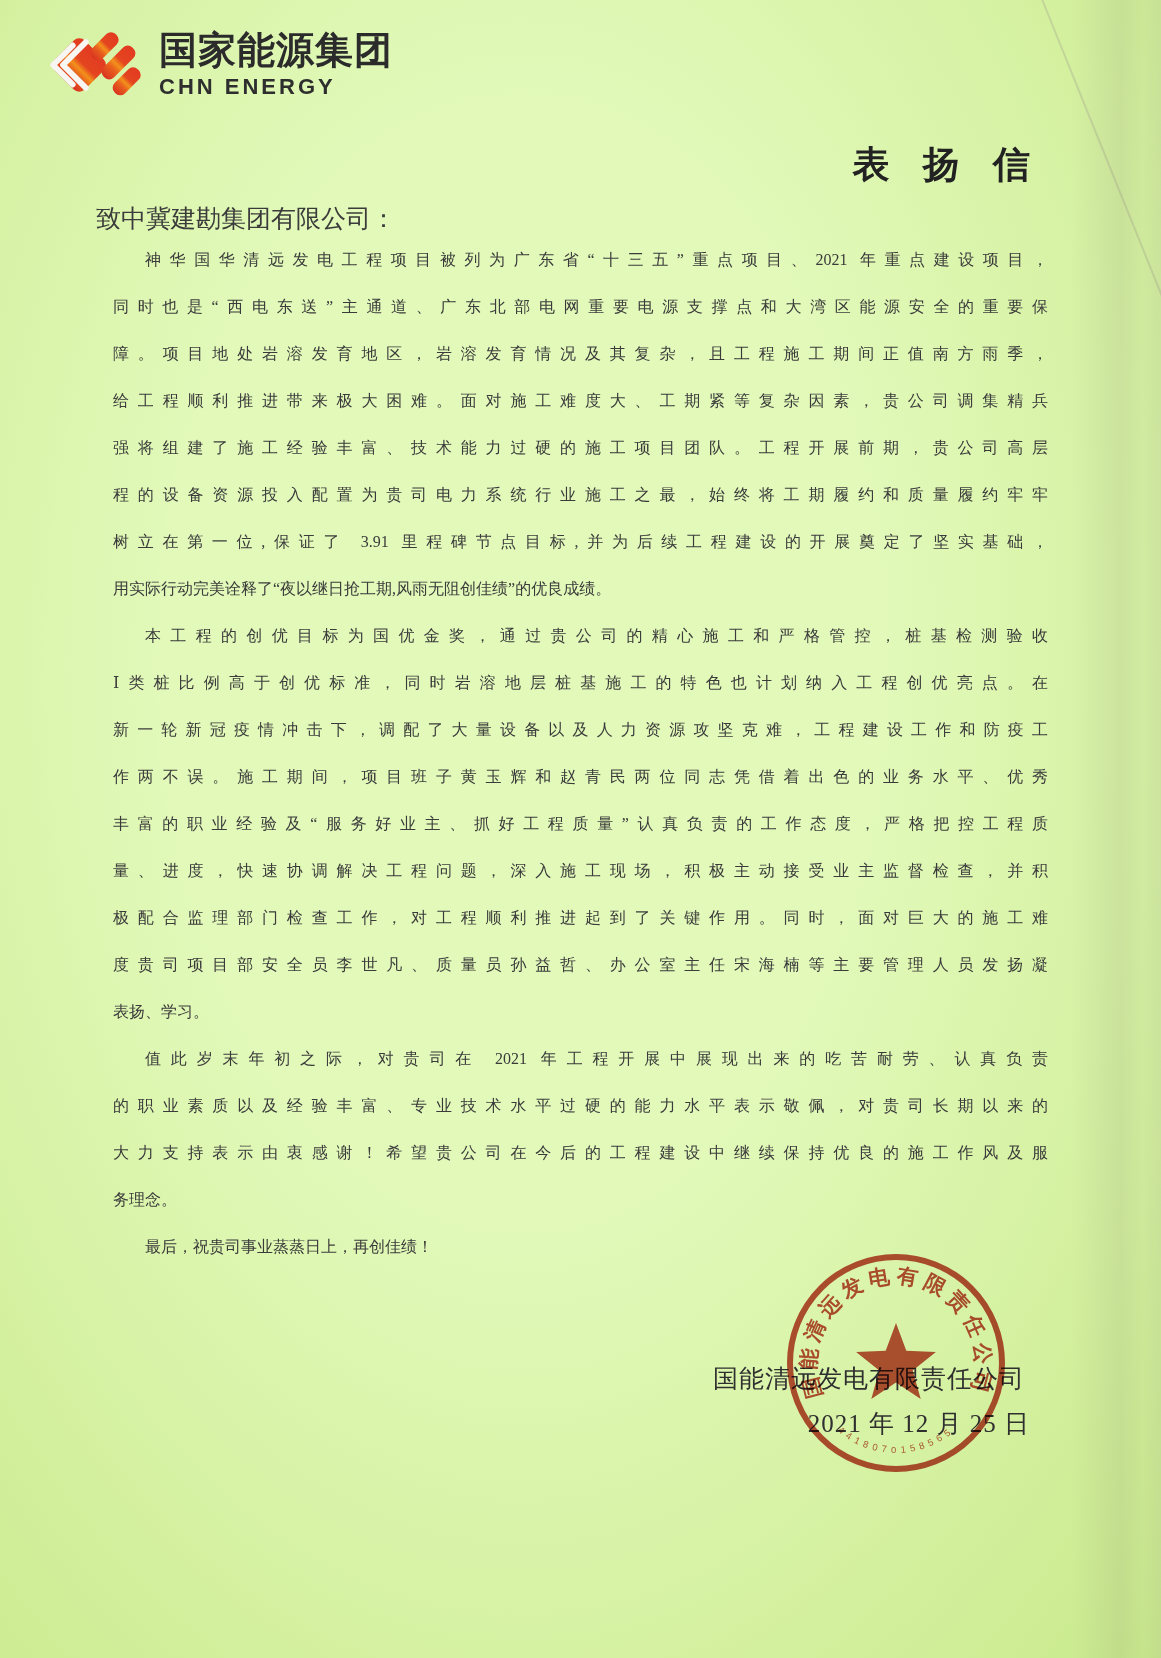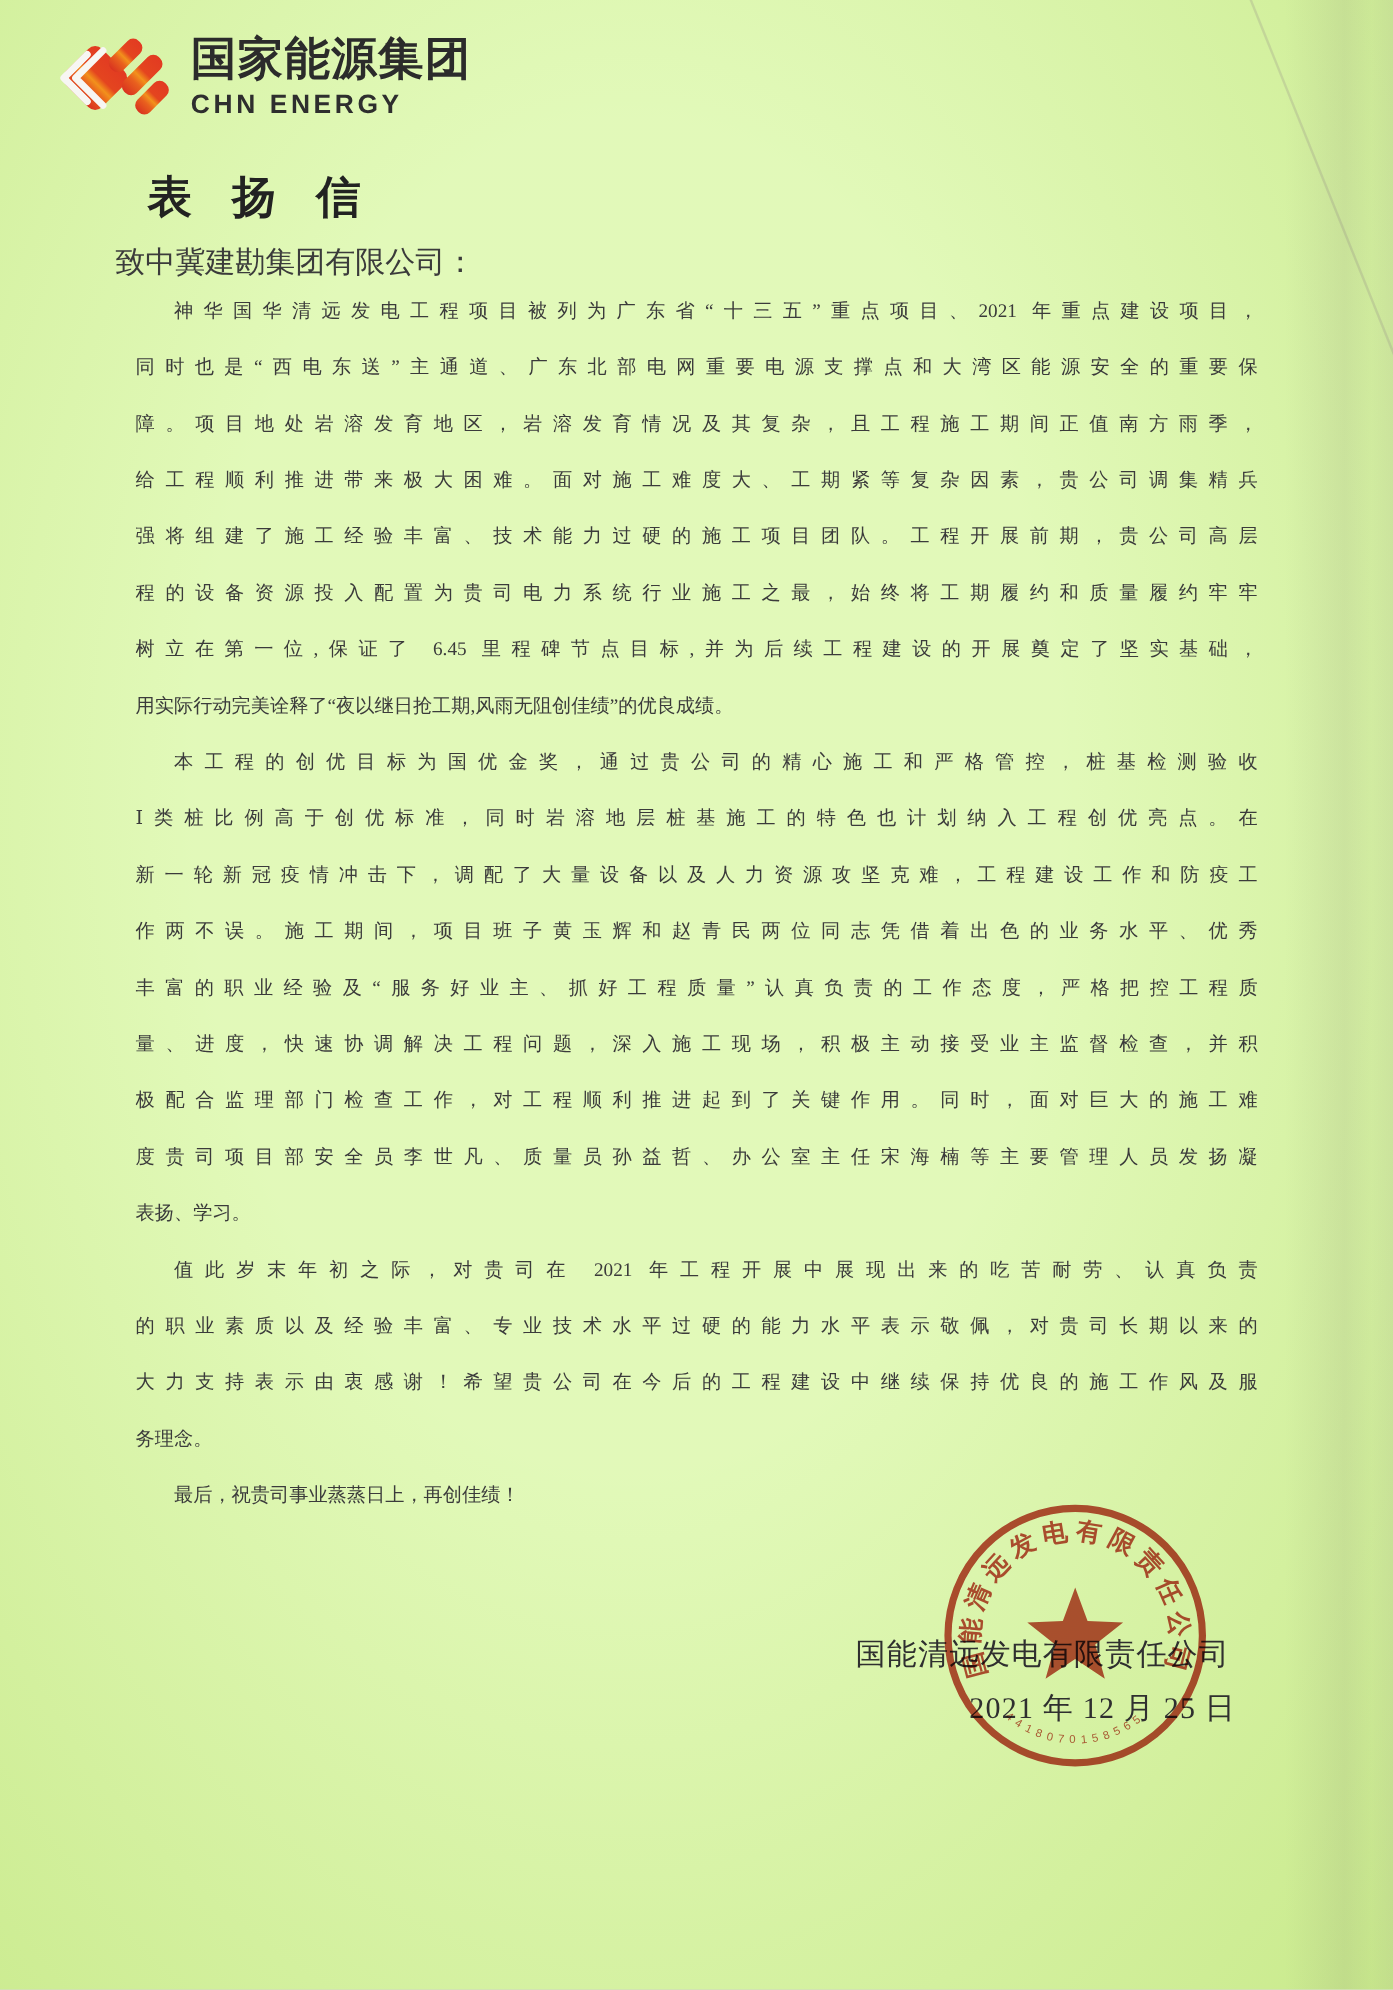--- a/index.html
+++ b/index.html
@@ -32,22 +32,22 @@
   .brand-cn{
     font-family:"Liberation Sans","DejaVu Sans",sans-serif;
     font-weight:700;font-size:38px;letter-spacing:1px;color:#2b2b2b;line-height:1.1;
   }
   .brand-en{
     font-family:"Liberation Sans","DejaVu Sans",sans-serif;
     font-weight:700;font-size:22px;letter-spacing:3px;color:#2e2e2e;margin-top:2px;
   }
   
   .title{
-    position:absolute;left:123px;top:140px;width:935px;
-    text-align:left;font-size:37px;font-weight:700;color:#222;
+    position:absolute;left:107px;top:140px;width:935px;
+    text-align:right;font-size:37px;font-weight:700;color:#222;
     letter-spacing:12px;
   }
   .salutation{
     position:absolute;left:96px;top:202px;width:935px;
     font-size:25px;color:#3b3b3b;
   }
   .body{
     position:absolute;left:113px;top:236px;width:935px;
   }
   .line{
@@ -110,21 +110,21 @@
 
   <div class="title">表 扬 信</div>
   <div class="salutation">致中冀建勘集团有限公司：</div>
   <div class="body">
       <div class="line indent">神华国华清远发电工程项目被列为广东省“十三五”重点项目、2021 年重点建设项目，</div>
       <div class="line">同时也是“西电东送”主通道、广东北部电网重要电源支撑点和大湾区能源安全的重要保</div>
       <div class="line">障。项目地处岩溶发育地区，岩溶发育情况及其复杂，且工程施工期间正值南方雨季，</div>
       <div class="line">给工程顺利推进带来极大困难。面对施工难度大、工期紧等复杂因素，贵公司调集精兵</div>
       <div class="line">强将组建了施工经验丰富、技术能力过硬的施工项目团队。工程开展前期，贵公司高层</div>
       <div class="line">程的设备资源投入配置为贵司电力系统行业施工之最，始终将工期履约和质量履约牢牢</div>
-      <div class="line">树立在第一位,保证了 6.45 里程碑节点目标,并为后续工程建设的开展奠定了坚实基础，</div>
+      <div class="line">树立在第一位,保证了 3.91 里程碑节点目标,并为后续工程建设的开展奠定了坚实基础，</div>
       <div class="line last">用实际行动完美诠释了“夜以继日抢工期,风雨无阻创佳绩”的优良成绩。</div>
       <div class="line indent">本工程的创优目标为国优金奖，通过贵公司的精心施工和严格管控，桩基检测验收</div>
       <div class="line">Ⅰ类桩比例高于创优标准，同时岩溶地层桩基施工的特色也计划纳入工程创优亮点。在</div>
       <div class="line">新一轮新冠疫情冲击下，调配了大量设备以及人力资源攻坚克难，工程建设工作和防疫工</div>
       <div class="line">作两不误。施工期间，项目班子黄玉辉和赵青民两位同志凭借着出色的业务水平、优秀</div>
       <div class="line">丰富的职业经验及“服务好业主、抓好工程质量”认真负责的工作态度，严格把控工程质</div>
       <div class="line">量、进度，快速协调解决工程问题，深入施工现场，积极主动接受业主监督检查，并积</div>
       <div class="line">极配合监理部门检查工作，对工程顺利推进起到了关键作用。同时，面对巨大的施工难</div>
       <div class="line">度贵司项目部安全员李世凡、质量员孙益哲、办公室主任宋海楠等主要管理人员发扬凝</div>
       <div class="line last">表扬、学习。</div>

